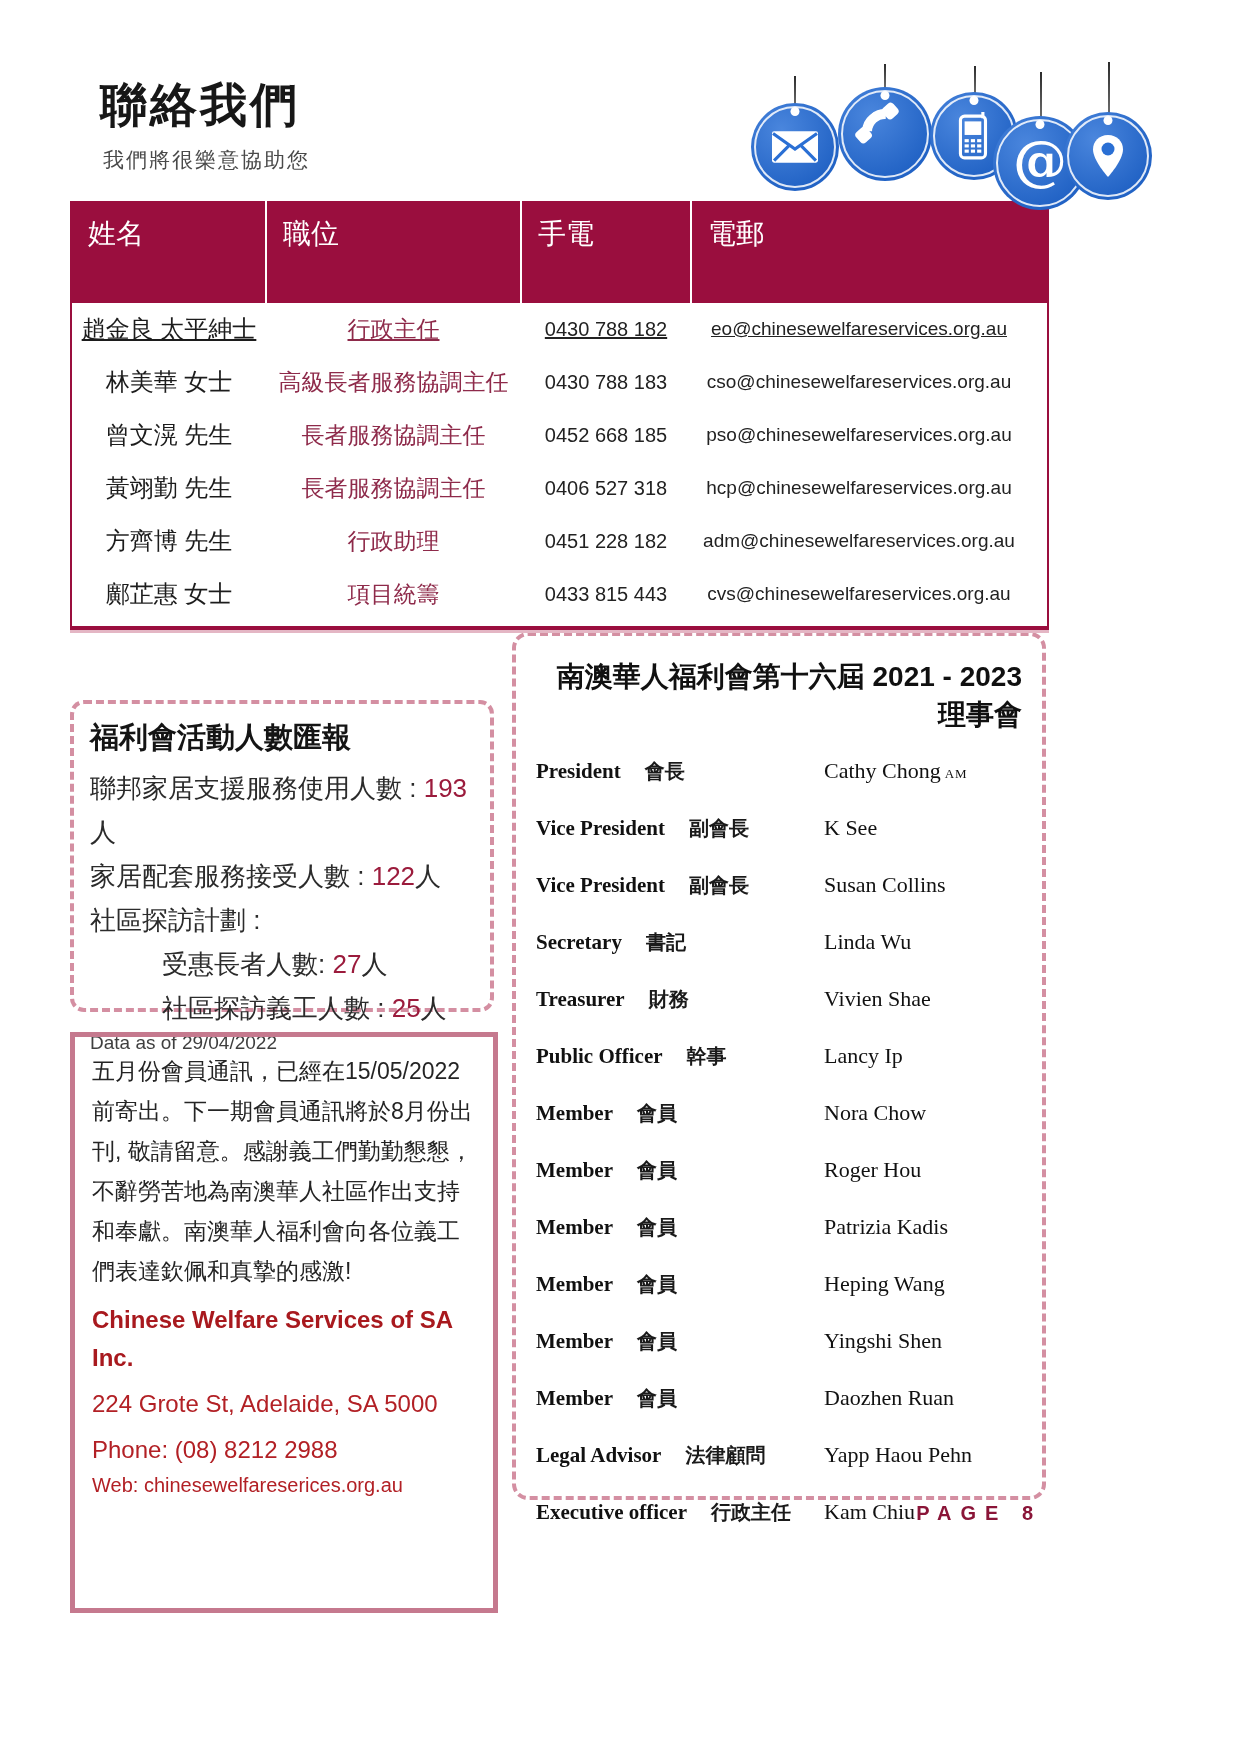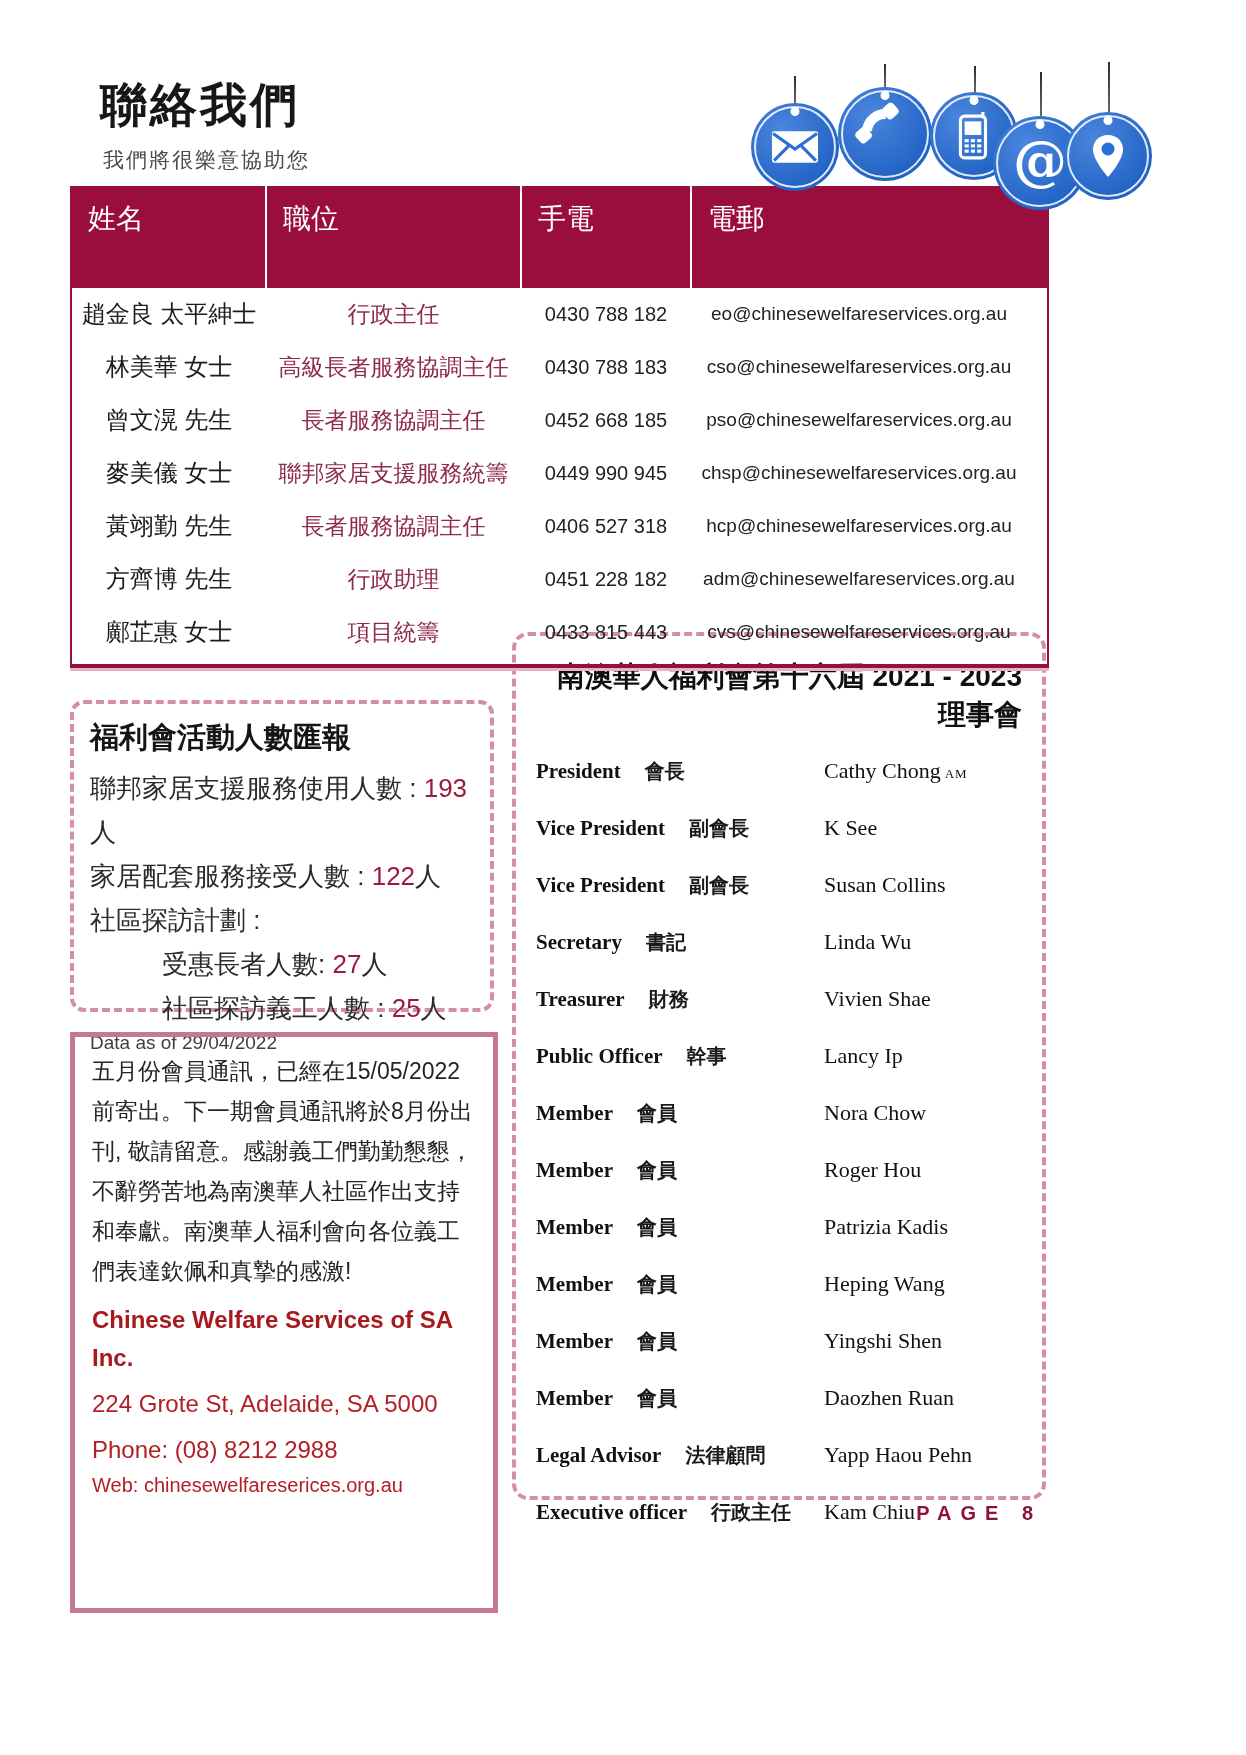--- a/index.html
+++ b/index.html
@@ -30,34 +30,34 @@
   .circle::after{content:"";position:absolute;inset:3px;border:2px solid rgba(255,255,255,.85);border-radius:50%;}
   .circle::before{content:"";position:absolute;top:4px;left:50%;transform:translateX(-50%);
     width:9px;height:9px;background:#fff;border-radius:50%;z-index:2;}
   .phone-glyph{position:relative;width:46px;height:46px;transform:rotate(-42deg);margin-top:-4px;}
   .phone-glyph .arc{position:absolute;inset:0;border:10px solid transparent;border-top-color:#fff;border-radius:50%;}
   .phone-glyph::before,.phone-glyph::after{content:"";position:absolute;width:14px;height:14px;background:#fff;border-radius:4px;top:4px;}
   .phone-glyph::before{left:-2px;}
   .phone-glyph::after{right:-2px;}
   .at-glyph{font-family:"DejaVu Serif","Liberation Serif",serif;font-size:54px;color:#fff;font-weight:600;line-height:1;margin-top:-4px;}
   
-  .contact-table-wrap{position:absolute;left:70px;top:186px;width:947px;z-index:1;}
+  .contact-table-wrap{position:absolute;left:70px;top:201px;width:947px;z-index:1;}
   table.contact{
     width:100%;border-collapse:collapse;table-layout:fixed;
     border:2px solid #9a0e3e;border-bottom:4px solid #9a0e3e;
     box-shadow:0 3px 0 #e4b6c4;
   }
   table.contact thead th{
     background:#9a0e3e;color:#fff;font-weight:400;
     font-size:28px;text-align:left;vertical-align:top;
     padding:12px 0 50px 16px;
   }
   table.contact thead th + th{border-left:2px solid #ffffff;}
   table.contact tbody td{padding:10px 0 11px;vertical-align:middle;}
-  table.contact tbody tr:first-child td{}
+  table.contact tbody tr:first-child td{text-decoration:underline;}
   table.contact tbody tr:last-child td{padding-bottom:16px;}
   td.cell-name{text-align:center;font-size:24px;color:#1c1c1c;}
   td.cell-pos{text-align:center;font-size:23px;color:#8e2a4a;}
   td.cell-phone{text-align:center;font-size:20px;color:#222;}
   td.cell-email{text-align:center;padding-right:20px !important;font-size:19px;color:#222;}
   
   .stats-box{
     position:absolute;left:70px;top:700px;width:424px;height:312px;box-sizing:border-box;
     border:4px dashed #d48fa2;border-radius:14px;
     padding:12px 16px;
@@ -183,26 +183,20 @@
         <td class="cell-phone">0430 788 183</td>
         <td class="cell-email">cso@chinesewelfareservices.org.au</td>
       </tr>
       <tr>
         <td class="cell-name">曾文滉 先生</td>
         <td class="cell-pos">長者服務協調主任</td>
         <td class="cell-phone">0452 668 185</td>
         <td class="cell-email">pso@chinesewelfareservices.org.au</td>
       </tr>
       <tr>
-        <td class="cell-name">麥美儀 女士</td>
-        <td class="cell-pos">聯邦家居支援服務統籌</td>
-        <td class="cell-phone">0449 990 945</td>
-        <td class="cell-email">chsp@chinesewelfareservices.org.au</td>
-      </tr>
-      <tr>
         <td class="cell-name">黃翊勤 先生</td>
         <td class="cell-pos">長者服務協調主任</td>
         <td class="cell-phone">0406 527 318</td>
         <td class="cell-email">hcp@chinesewelfareservices.org.au</td>
       </tr>
       <tr>
         <td class="cell-name">方齊博 先生</td>
         <td class="cell-pos">行政助理</td>
         <td class="cell-phone">0451 228 182</td>
         <td class="cell-email">adm@chinesewelfareservices.org.au</td>

